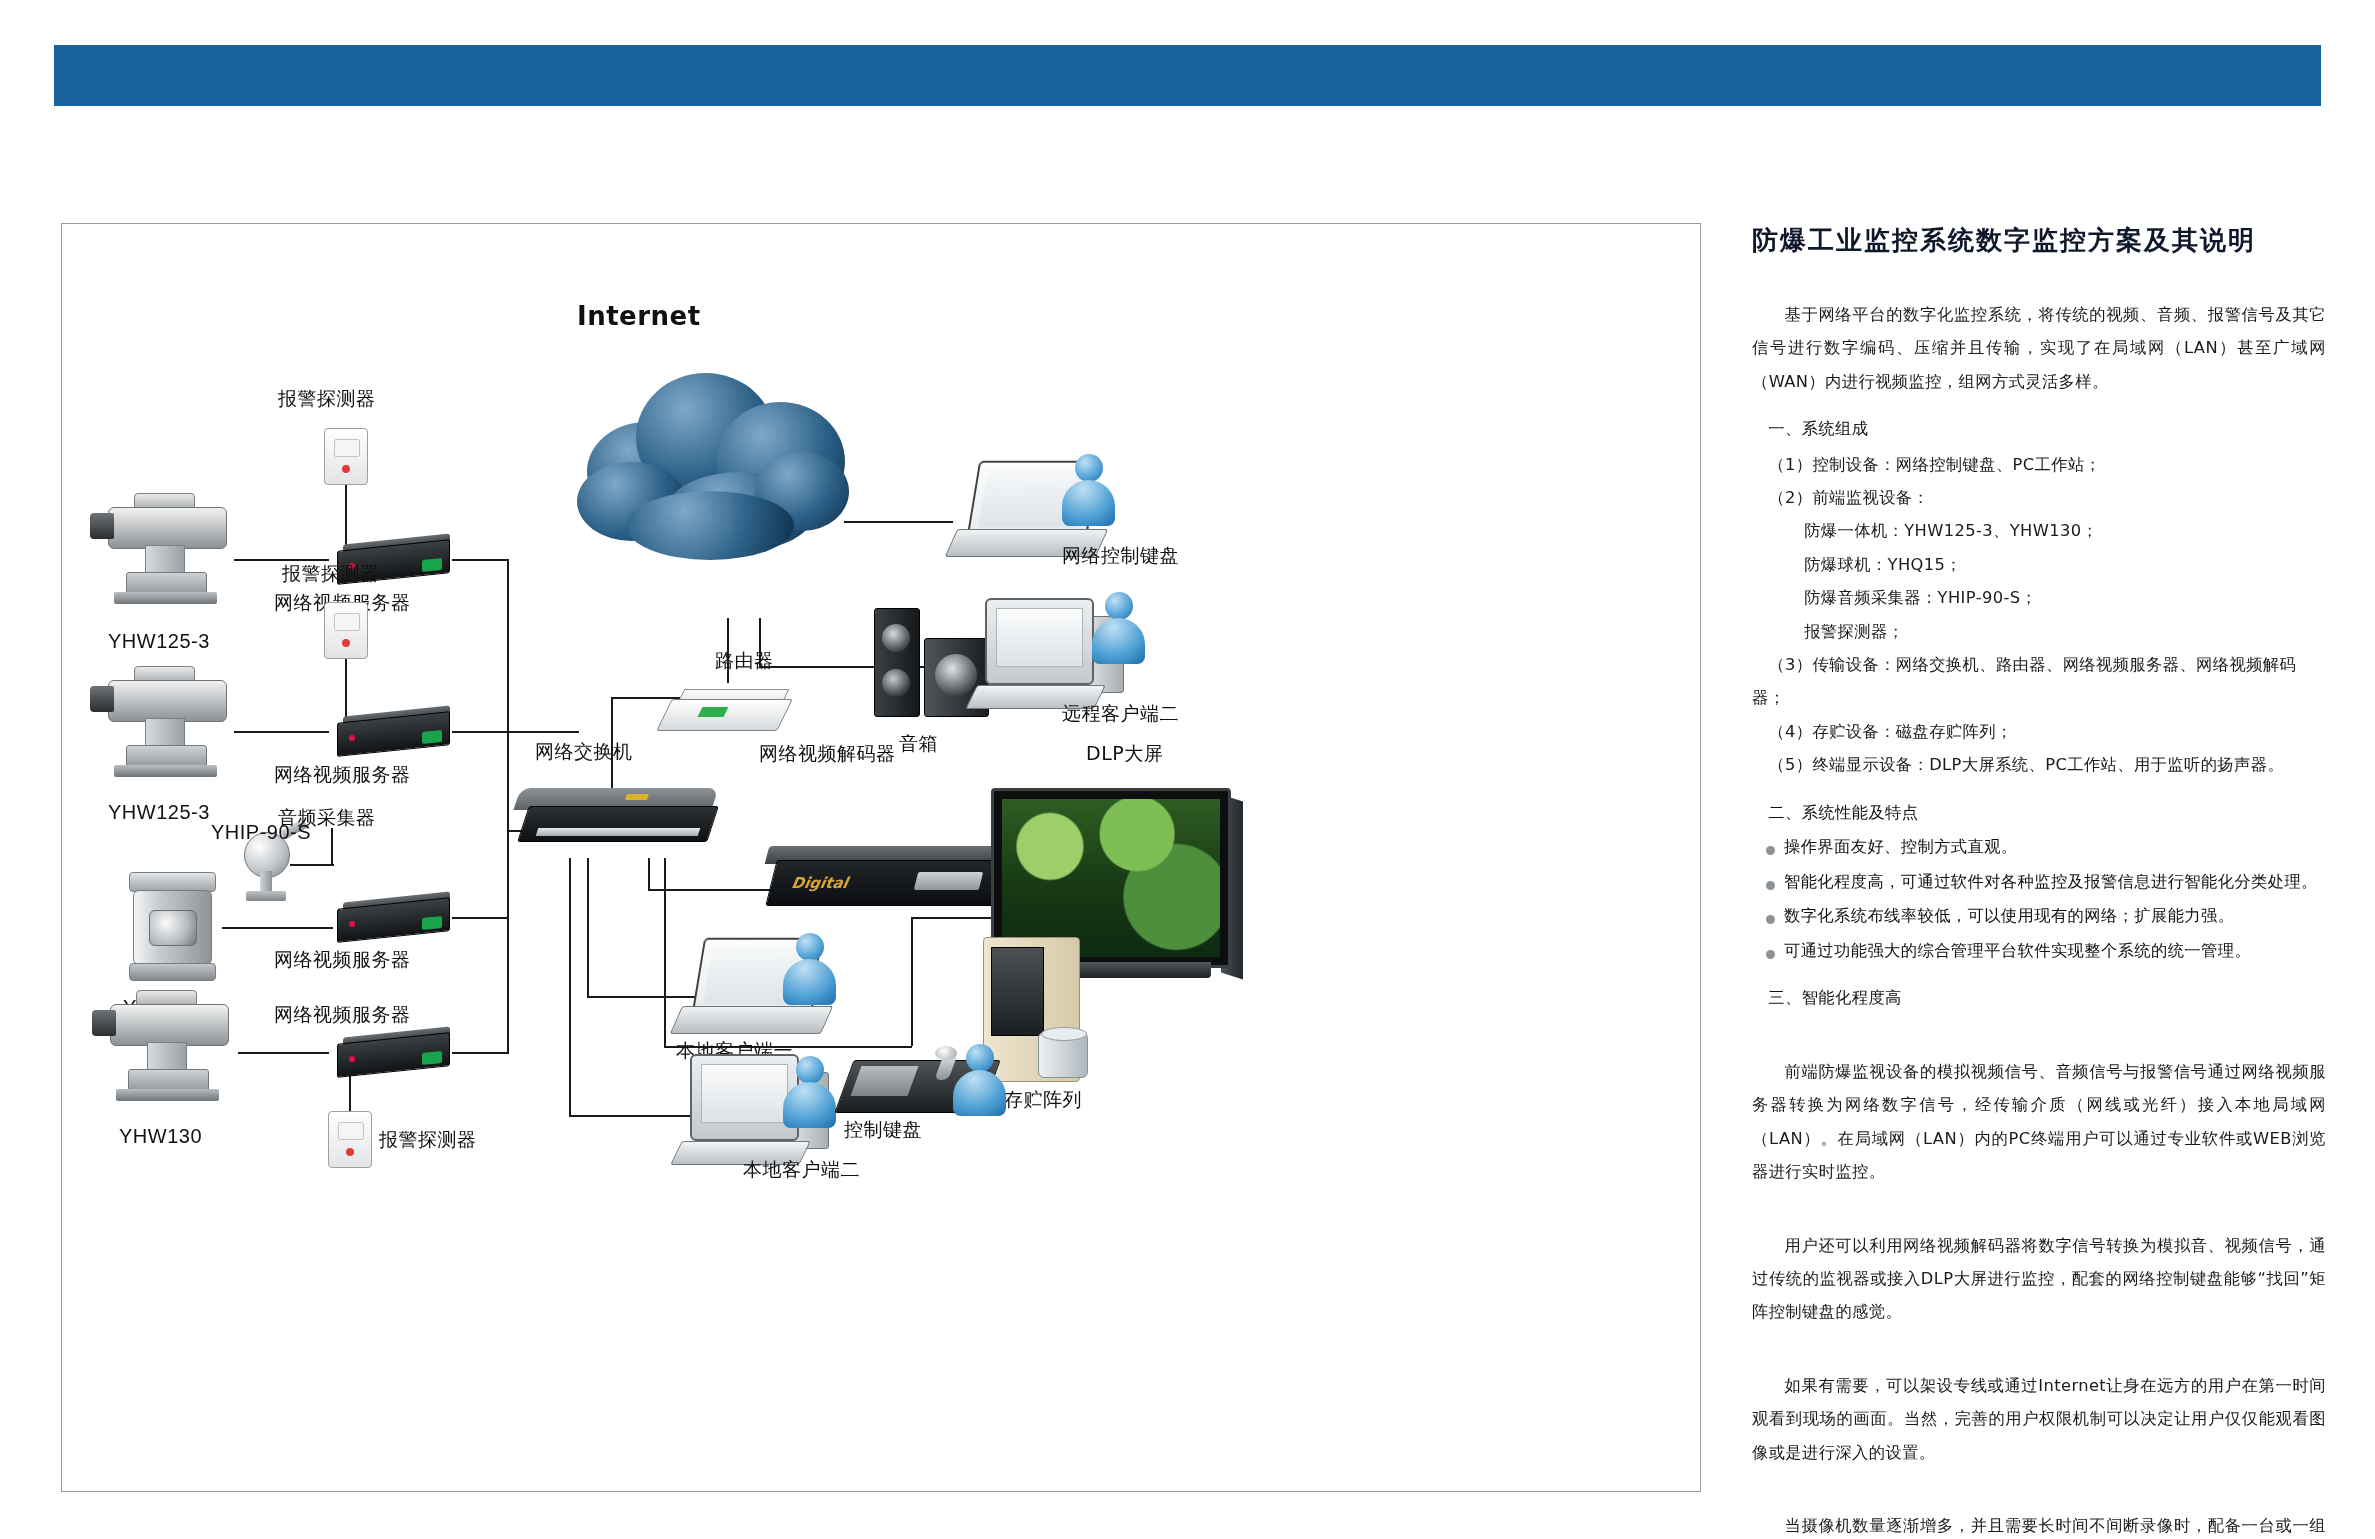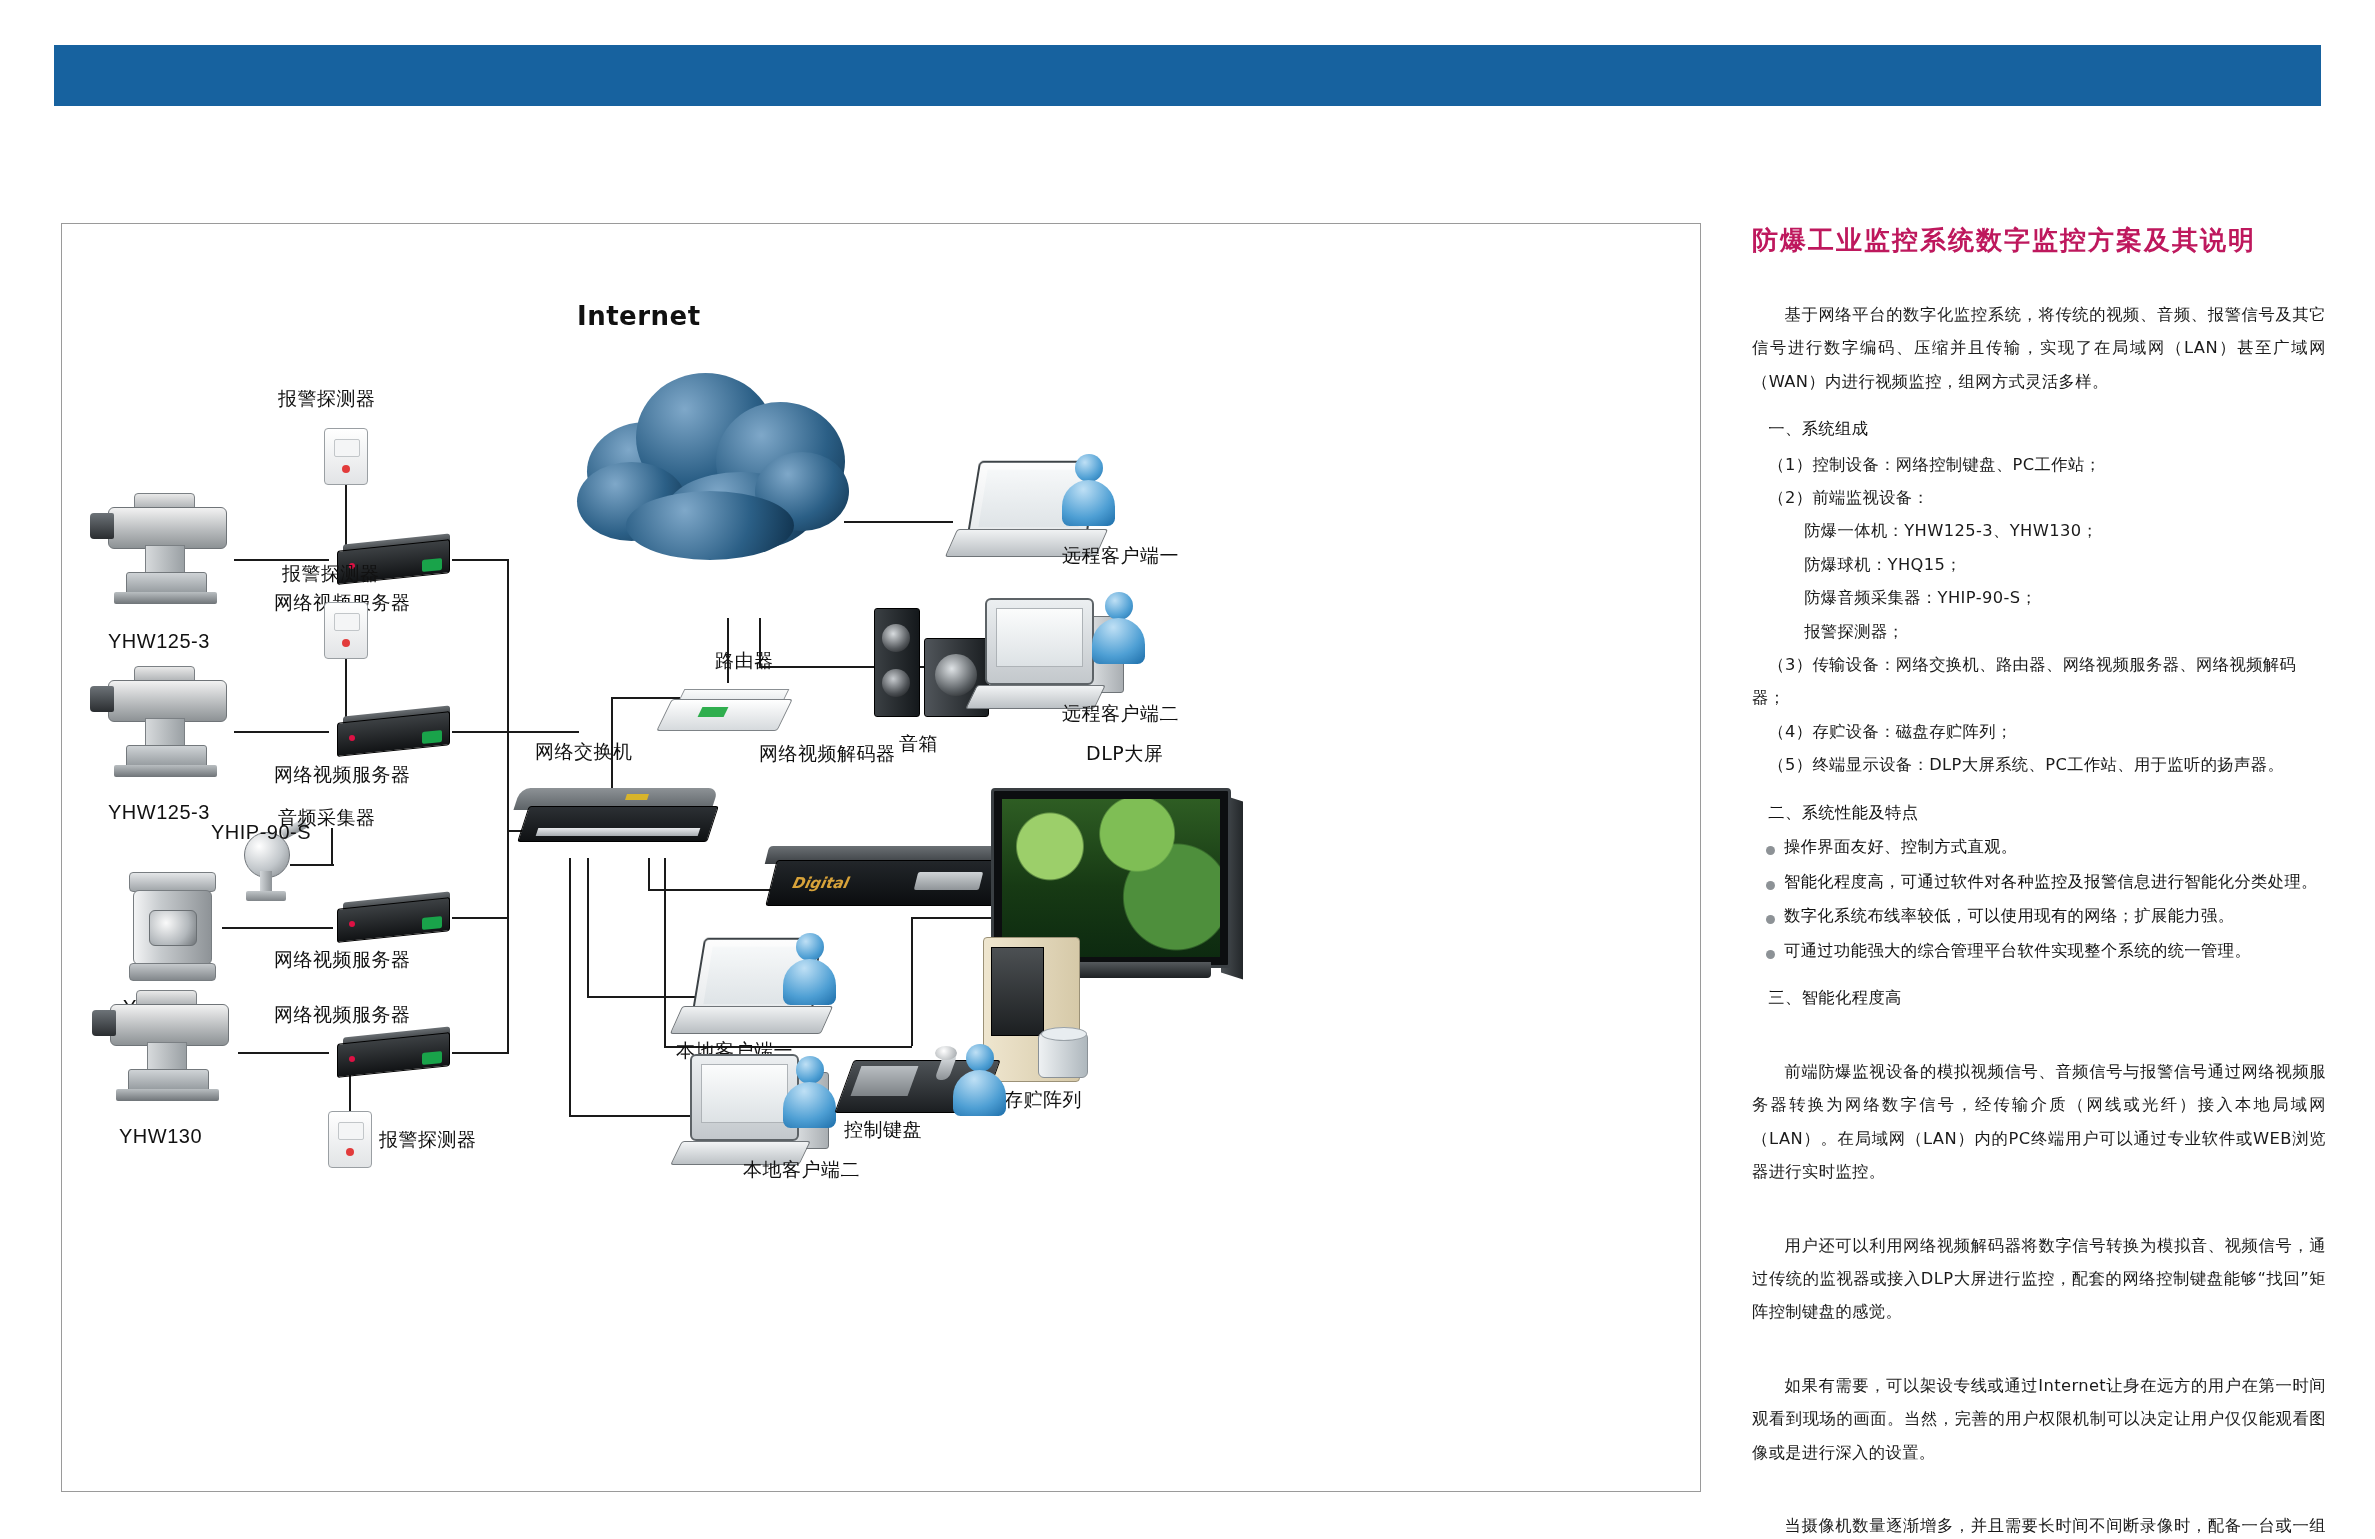--- a/index.html
+++ b/index.html
@@ -126,21 +126,21 @@
 
   
   .ckbd{position:absolute;width:149px;height:75px;}
   .ckbd .deck{position:absolute;left:0;top:16px;width:145px;height:51px;background:linear-gradient(#4e5357,#1b1e21);border:1px solid #000;transform:skewX(-20deg);border-radius:3px;}
   .ckbd .panel{position:absolute;left:12px;top:22px;width:57px;height:30px;background:linear-gradient(#b9bec2,#7d8286);transform:skewX(-20deg);}
   .ckbd .joy{position:absolute;left:95px;top:10px;width:14px;height:26px;background:linear-gradient(#dfe3e6,#8d9296);transform:skewX(-20deg);border-radius:6px;}
   .ckbd .ball{position:absolute;left:91px;top:2px;width:22px;height:14px;border-radius:50%;background:radial-gradient(circle at 40% 35%,#fff,#9aa0a4);}
 
   
   .article{position:absolute;left:1752px;top:223px;width:574px;}
-  .art-title{font-size:26px;font-weight:bold;letter-spacing:2px;color:#be185d;margin:0 0 22px 0;}
+  .art-title{font-size:26px;font-weight:bold;letter-spacing:2px;color:#0f172a;margin:0 0 22px 0;}
   .art-p{font-size:16.3px;line-height:2.05;color:#1a1a1a;margin:0 0 4px 0;text-align:justify;letter-spacing:0.4px;}
   .art-p.indent{text-indent:2em;margin-top:40px;}
   .art-h{font-size:16.3px;line-height:2.05;color:#111;margin:14px 0 2px 0;text-indent:1em;letter-spacing:0.4px;}
   .art-li{font-size:16.3px;line-height:2.05;color:#1a1a1a;margin:0;text-indent:1em;letter-spacing:0.4px;}
   .art-li.sub{text-indent:3.2em;}
   .bullet{position:relative;padding-left:32px;font-size:16.3px;line-height:2.0;margin:0 0 2px 0;letter-spacing:0.4px;}
   .bullet:before{content:"";position:absolute;left:14px;top:15px;width:9px;height:9px;border-radius:50%;background:#8d9296;}
 </style>
 </head>
 <body>
@@ -345,21 +345,21 @@
     <div class="lbl" style="left:1024px;top:517px;">DLP大屏</div>
 
     <div class="laptop" style="left:889px;top:236px;">
       <div class="scr"></div>
         <div class="kb"></div>
     </div>
     <div class="user" style="left:1000px;top:230px;">
         <div class="head"></div>
         <div class="body"></div>
       </div>
-    <div class="lbl" style="left:1000px;top:319px;">远程客户端一</div>
+    <div class="lbl" style="left:1000px;top:319px;">网络控制键盘</div>
 
     <div class="pc" style="left:909px;top:374px;">
       <div class="tower"></div>
         <div class="mon"></div>
         <div class="kbd"></div>
     </div>
     <div class="user" style="left:1030px;top:368px;">
         <div class="head"></div>
         <div class="body"></div>
       </div>

